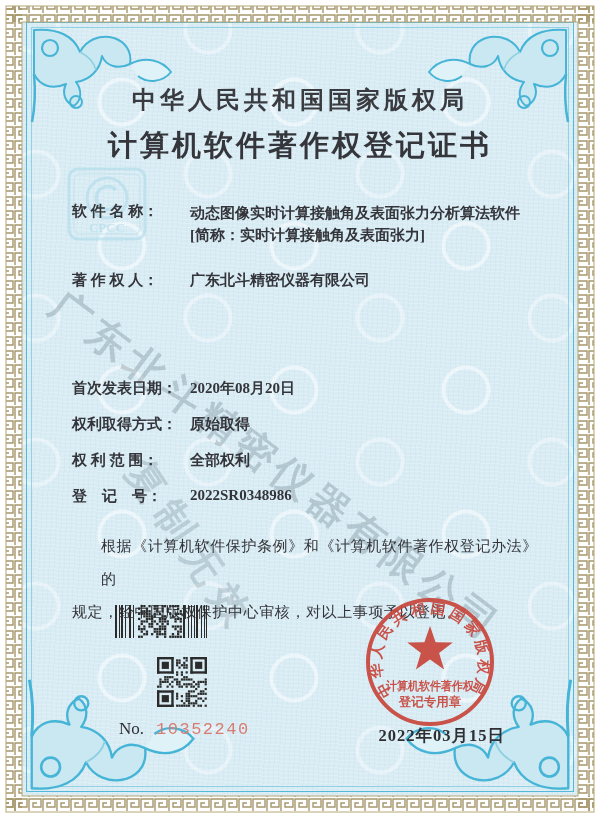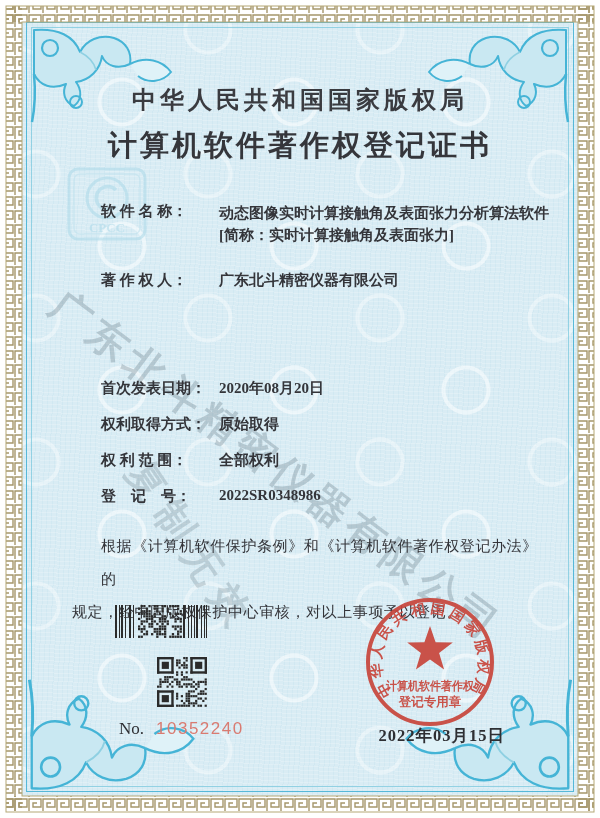--- a/index.html
+++ b/index.html
@@ -27,35 +27,35 @@
   #emblem-svg{position:absolute;left:66px;top:166px;z-index:1;opacity:.55;}
   
   #authority{position:absolute;left:0;top:84px;width:100%;text-align:center;z-index:6;
     font-size:24px;font-weight:bold;letter-spacing:4px;color:#3a3b40;}
   #title{position:absolute;left:0;top:126px;width:100%;text-align:center;z-index:6;
     font-size:29px;font-weight:bold;letter-spacing:3px;color:#35363b;}
   #certno{position:absolute;right:57px;top:174px;z-index:6;font-size:13.5px;font-weight:bold;color:#34353a;}
   #certno .lab{margin-right:14px;}
   
   .row{position:absolute;left:72px;z-index:6;display:flex;font-size:15px;font-weight:bold;color:#34353a;}
-  .row .label{width:118px;flex:none;margin-left:29px;}
+  .row .label{width:118px;flex:none;}
   .row .value{white-space:nowrap;}
   .vline{line-height:22px;}
   
   #statement{position:absolute;left:72px;top:530px;width:472px;z-index:6;
     font-size:15px;font-weight:normal;color:#34353a;}
   #statement .l1{padding-left:29px;letter-spacing:.6px;line-height:33px;}
   #statement .l2{letter-spacing:.6px;line-height:33px;}
   
   #barcode-svg{position:absolute;left:115px;top:605px;z-index:6;}
   #qr-svg{position:absolute;left:157px;top:657px;z-index:6;}
   
   #serial{position:absolute;left:87px;top:719px;z-index:6;font-size:17px;color:#2e2f33;}
   #serial .no-label{font-weight:normal;margin-right:12px;margin-left:32px;}
-  #serial .no-value{font-family:Liberation Sans, sans-serif;font-size:17px;color:#d97b71;letter-spacing:1.5px;}
+  #serial .no-value{font-family:Liberation Mono, monospace;font-size:17px;color:#d97b71;letter-spacing:1.5px;}
   #issue-date{position:absolute;left:355px;top:725px;width:150px;text-align:right;z-index:7;
     font-size:16.5px;font-weight:bold;letter-spacing:1px;color:#2e2f33;}
   #seal-svg{position:absolute;left:360px;top:592px;z-index:7;opacity:.93;}
 </style>
 </head>
 <body>
 
 <div id="page">
 
   <div id="panel"></div>

